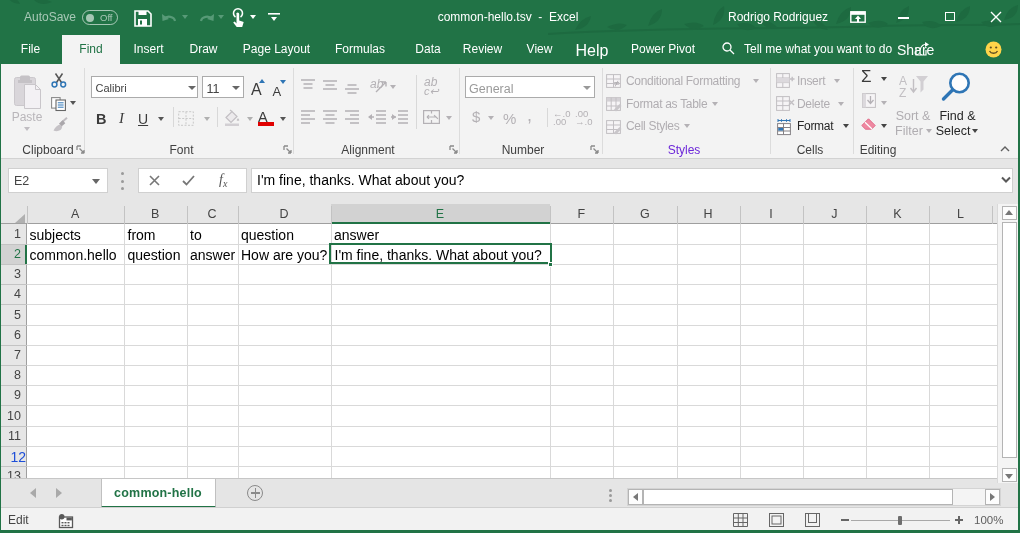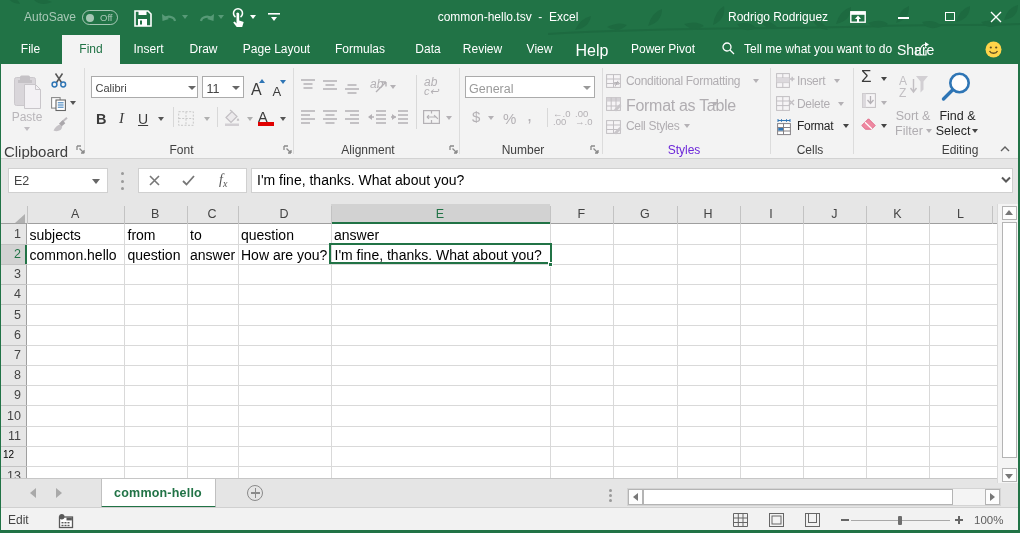--- a/index.html
+++ b/index.html
@@ -118,27 +118,27 @@
 
 <div id="ribbon" style="left:0;top:64px;width:1020px;height:95px;background:#f3f3f3;border-bottom:1px solid #d2d2d2;">
 
   <span style="left:84px;top:4px;width:1px;height:86px;background:#dcdcdc;"></span>
   <span style="left:293px;top:4px;width:1px;height:86px;background:#dcdcdc;"></span>
   <span style="left:459px;top:4px;width:1px;height:86px;background:#dcdcdc;"></span>
   <span style="left:602px;top:4px;width:1px;height:86px;background:#dcdcdc;"></span>
   <span style="left:770px;top:4px;width:1px;height:86px;background:#dcdcdc;"></span>
   <span style="left:853px;top:4px;width:1px;height:86px;background:#dcdcdc;"></span>
 
-  <span style="left:36px;top:79px;transform:translateX(-50%);font-size:15px;color:#404040;">Clipboard</span>
+  <span style="left:48px;top:79px;transform:translateX(-50%);font-size:12px;color:#404040;">Clipboard</span>
   <span style="left:181.5px;top:79px;transform:translateX(-50%);font-size:12px;color:#404040;">Font</span>
   <span style="left:368px;top:79px;transform:translateX(-50%);font-size:12px;color:#404040;">Alignment</span>
   <span style="left:523px;top:79px;transform:translateX(-50%);font-size:12px;color:#404040;">Number</span>
   <span style="left:684px;top:79px;transform:translateX(-50%);font-size:12px;color:#6d28d9;">Styles</span>
   <span style="left:810px;top:79px;transform:translateX(-50%);font-size:12px;color:#404040;">Cells</span>
-  <span style="left:960px;top:79px;transform:translateX(-50%);font-size:12px;color:#404040;">Editing</span>
+  <span style="left:878px;top:79px;transform:translateX(-50%);font-size:12px;color:#404040;">Editing</span>
 
   <svg width="9" height="9" viewBox="0 0 9 9" style="left:76px;top:81px;">
     <path d="M1 1 h4 M1 1 v4" stroke="#8a8a8a" stroke-width="1.3" fill="none"></path>
     <path d="M3.5 3.5 l4 4 M8 8 v-3 M8 8 h-3" stroke="#8a8a8a" stroke-width="1.3" fill="none"></path>
   </svg>
   <svg width="9" height="9" viewBox="0 0 9 9" style="left:283px;top:81px;">
     <path d="M1 1 h4 M1 1 v4" stroke="#8a8a8a" stroke-width="1.3" fill="none"></path>
     <path d="M3.5 3.5 l4 4 M8 8 v-3 M8 8 h-3" stroke="#8a8a8a" stroke-width="1.3" fill="none"></path>
   </svg>
   <svg width="9" height="9" viewBox="0 0 9 9" style="left:448.5px;top:81px;">
@@ -266,21 +266,21 @@
     <text x="8" y="13" font-size="10" fill="#a9a6aa" font-family="Liberation Sans">≠</text>
   </svg>
   <span style="left:626px;top:10px;font-size:12px;letter-spacing:-0.3px;color:#b0adb1;">Conditional Formatting</span>
   <span style="left:753px;top:15px;border-left:3.5px solid transparent;border-right:3.5px solid transparent;border-top:4px solid #b4b1b5;"></span>
   <svg width="18" height="15" viewBox="0 0 18 15" style="left:606px;top:33px;">
     <rect x="0.6" y="0.6" width="13.8" height="12.8" fill="#f6f4f6" stroke="#c2bfc3"></rect>
     <rect x="0.6" y="0.6" width="13.8" height="4" fill="#d4d1d5"></rect>
     <path d="M5.2 0.6 v12.8 M10 0.6 v12.8 M0.6 9 h13.8" stroke="#c2bfc3"></path>
     <path d="M9 14.5 l5.5 -5.5 l2 2 l-5.5 5.5 z" fill="#c9c6ca" transform="translate(-1,-2)"></path>
   </svg>
-  <span style="left:626px;top:33px;font-size:16px;letter-spacing:-0.3px;color:#b0adb1;">Format as Table</span>
+  <span style="left:626px;top:33px;font-size:12px;letter-spacing:-0.3px;color:#b0adb1;">Format as Table</span>
   <span style="left:712px;top:38px;border-left:3.5px solid transparent;border-right:3.5px solid transparent;border-top:4px solid #b4b1b5;"></span>
   <svg width="18" height="15" viewBox="0 0 18 15" style="left:606px;top:56px;">
     <rect x="0.6" y="0.6" width="13.8" height="12.8" fill="#f6f4f6" stroke="#c2bfc3"></rect>
     <path d="M0.6 5 h13.8 M0.6 9.5 h13.8 M7.5 0.6 v12.8" stroke="#c2bfc3"></path>
     <path d="M9 14.5 l5.5 -5.5 l2 2 l-5.5 5.5 z" fill="#c9c6ca" transform="translate(-1,-2)"></path>
   </svg>
   <span style="left:626px;top:55px;font-size:12px;letter-spacing:-0.3px;color:#b0adb1;">Cell Styles</span>
   <span style="left:684px;top:60px;border-left:3.5px solid transparent;border-right:3.5px solid transparent;border-top:4px solid #b4b1b5;"></span>
 
   <svg width="19" height="15" viewBox="0 0 19 15" style="left:776px;top:9px;">
@@ -410,21 +410,21 @@
   <span style="left:21px;top:143.99999999999997px;transform:translateX(-100%);font-size:12.5px;color:#444;">7</span>
   <span style="left:0;top:161.0px;width:26.5px;height:1px;background:#c3c3c3;"></span>
   <span style="left:21px;top:164.2px;transform:translateX(-100%);font-size:12.5px;color:#444;">8</span>
   <span style="left:0;top:181.2px;width:26.5px;height:1px;background:#c3c3c3;"></span>
   <span style="left:21px;top:184.39999999999998px;transform:translateX(-100%);font-size:12.5px;color:#444;">9</span>
   <span style="left:0;top:201.39999999999998px;width:26.5px;height:1px;background:#c3c3c3;"></span>
   <span style="left:21px;top:204.59999999999997px;transform:translateX(-100%);font-size:12.5px;color:#444;">10</span>
   <span style="left:0;top:221.6px;width:26.5px;height:1px;background:#c3c3c3;"></span>
   <span style="left:21px;top:224.79999999999998px;transform:translateX(-100%);font-size:12.5px;color:#444;">11</span>
   <span style="left:0;top:241.79999999999998px;width:26.5px;height:1px;background:#c3c3c3;"></span>
-  <span style="left:14px;top:244.99999999999997px;transform:translateX(-100%);font-size:10px;color:#000000;">12</span>
+  <span style="left:26px;top:244.99999999999997px;transform:translateX(-100%);font-size:14px;color:#1d4ed8;">12</span>
   <span style="left:0;top:262.0px;width:26.5px;height:1px;background:#c3c3c3;"></span>
   <span style="left:21px;top:265.2px;transform:translateX(-100%);font-size:12.5px;color:#444;">13</span>
   <span style="left:124px;top:19.6px;width:1px;height:254.4px;background:#d9d9d9;"></span>
   <span style="left:186.5px;top:19.6px;width:1px;height:254.4px;background:#d9d9d9;"></span>
   <span style="left:237.5px;top:19.6px;width:1px;height:254.4px;background:#d9d9d9;"></span>
   <span style="left:330.5px;top:19.6px;width:1px;height:254.4px;background:#d9d9d9;"></span>
   <span style="left:549.5px;top:19.6px;width:1px;height:254.4px;background:#d9d9d9;"></span>
   <span style="left:613px;top:19.6px;width:1px;height:254.4px;background:#d9d9d9;"></span>
   <span style="left:676.5px;top:19.6px;width:1px;height:254.4px;background:#d9d9d9;"></span>
   <span style="left:739.5px;top:19.6px;width:1px;height:254.4px;background:#d9d9d9;"></span>

